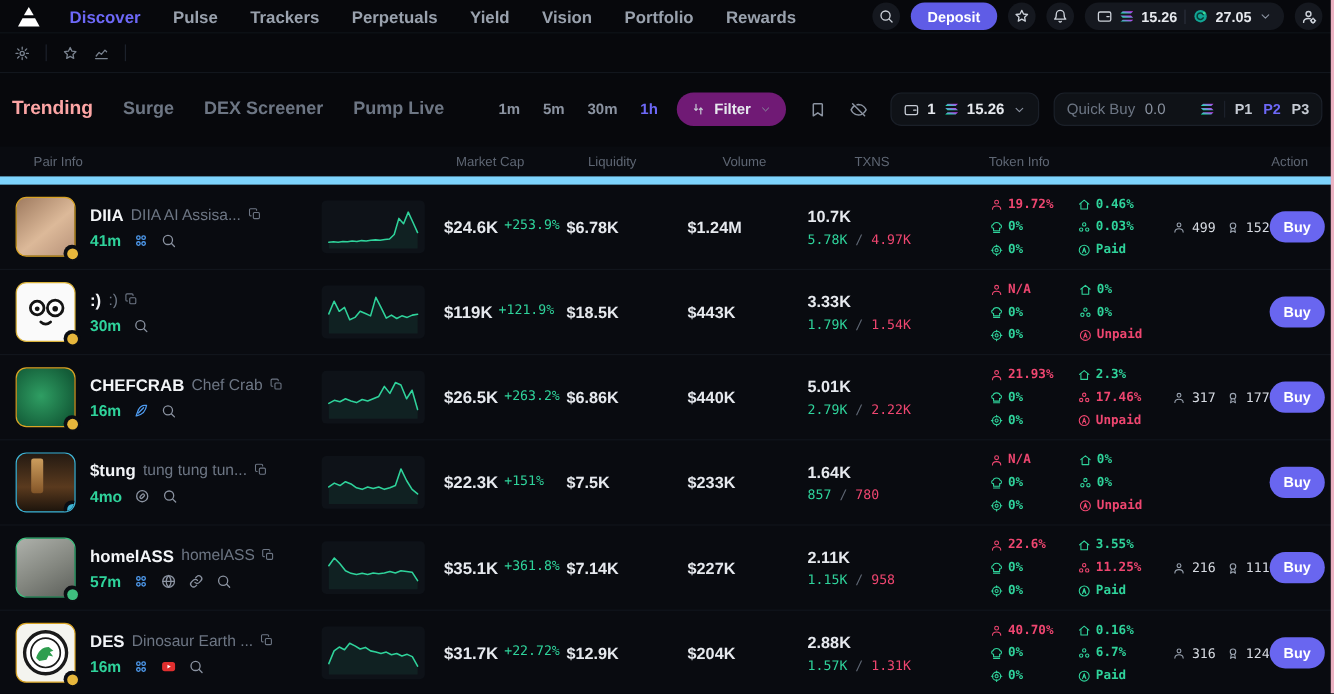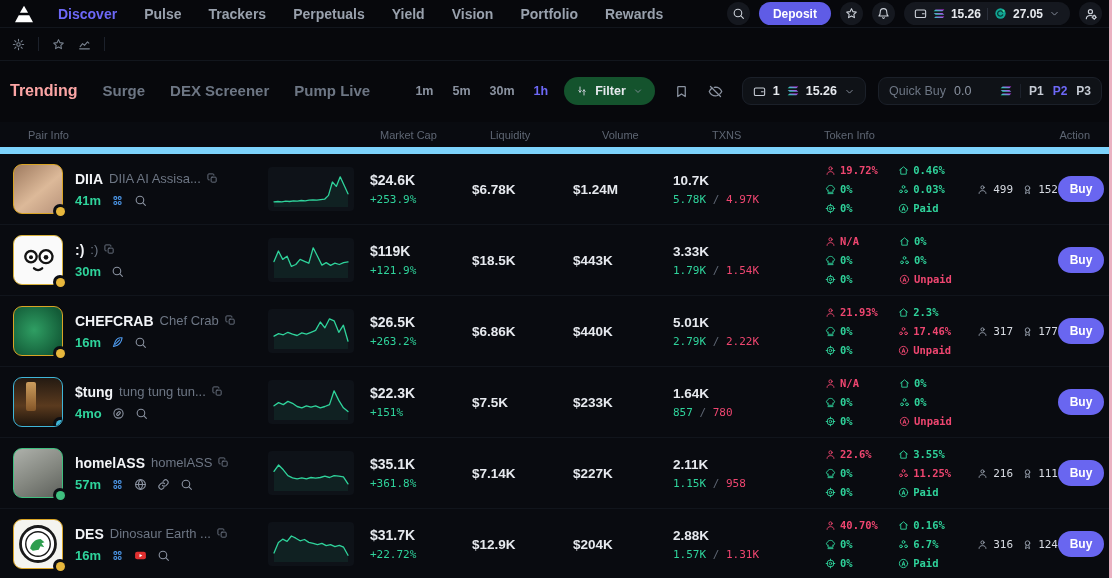--- a/index.html
+++ b/index.html
@@ -25,21 +25,21 @@
   .tb-icon{cursor:pointer;display:flex}
 
   
   .discover{height:44px;display:flex;align-items:center;padding:0 10px;margin-top:8px}
   .tabs{display:flex;gap:25px;align-items:baseline}
   .tab{font-size:15px;font-weight:700;color:#6d7684;cursor:pointer;white-space:nowrap}
   .tab.active{color:#fca5a5;font-size:16px}
   .tf-group{display:flex;gap:19px;margin-left:auto;margin-right:16px;align-items:center}
   .tf{font-size:12.5px;font-weight:700;color:#8b93a1;cursor:pointer}
   .tf.active{color:#6d68f7}
-  .filter-pill{height:28px;border-radius:15px;background:#14532d;display:flex;align-items:center;gap:7px;padding:0 12px;color:#e6e9ee;font-size:12.5px;font-weight:700;cursor:pointer}
+  .filter-pill{height:28px;border-radius:15px;background:#701a75;display:flex;align-items:center;gap:7px;padding:0 12px;color:#e6e9ee;font-size:12.5px;font-weight:700;cursor:pointer}
   .icon-btn{color:#8b93a1;margin-left:19px;cursor:pointer;display:flex}
   .wallet-pill{height:28px;border-radius:9px;background:#0f1217;border:1px solid #1b2029;display:flex;align-items:center;gap:7px;padding:0 10px;margin-left:19px;font-size:12.5px;font-weight:700;cursor:pointer}
   .wallet-pill .chev{color:#8b93a1}
   .qb-pill{height:28px;border-radius:9px;background:#0f1217;border:1px solid #1b2029;display:flex;align-items:center;gap:8px;padding:0 10px;margin-left:12px;width:224px}
   .qb-label{color:#6d7684;font-size:12.5px;white-space:nowrap}
   .qb-val{color:#8b93a1;font-size:12.5px;flex:1}
   .qb-div{width:1px;height:14px;background:#1c212b}
   .preset{font-size:12px;font-weight:700;color:#c6cbd4;cursor:pointer}
   .preset.active{color:#6d68f7}
 
@@ -65,21 +65,21 @@
   .p-line1{display:flex;align-items:center;gap:6px;min-width:0}
   .p-sym{font-size:14px;font-weight:700;color:#f2f4f7;white-space:nowrap}
   .p-name{font-size:13px;color:#6d7684;white-space:nowrap;overflow:hidden;text-overflow:clip;max-width:104px}
   .p-copy{color:#6d7684;flex:0 0 auto;cursor:pointer}
   .p-line2{display:flex;align-items:center;gap:10px}
   .p-age{font-size:13px;font-weight:700;color:#2fd39b}
   .p-link{cursor:pointer;display:flex}
 
   .spark-wrap{width:86px;height:44px;background:#0e1218;border-radius:4px;display:flex;align-items:center;justify-content:center}
 
-  .mc{padding-left:10px;display:flex;flex-direction:column;gap:5px}
+  .mc{padding-left:10px;display:flex;flex-direction:row;gap:5px}
   .mc-val{font-size:14px;font-weight:600}
   .mc-chg{font-size:11px;color:#2fd39b;font-family:"DejaVu Sans Mono",monospace}
   .cell-liq{font-size:13.5px;font-weight:600;padding-left:2px}
   .cell-vol{font-size:13.5px;font-weight:600;padding-left:3px}
   .txns{display:flex;flex-direction:column;gap:5px;padding-left:3px}
   .txns-total{font-size:13.5px;font-weight:600}
   .txns-sub{font-size:11px;font-family:"DejaVu Sans Mono",monospace}
   .buys{color:#2fd39b}.sells{color:#ef4670}.slash{color:#5e6673}
 
   .tokinfo{display:flex;gap:14px;align-items:center;padding-left:5px}

